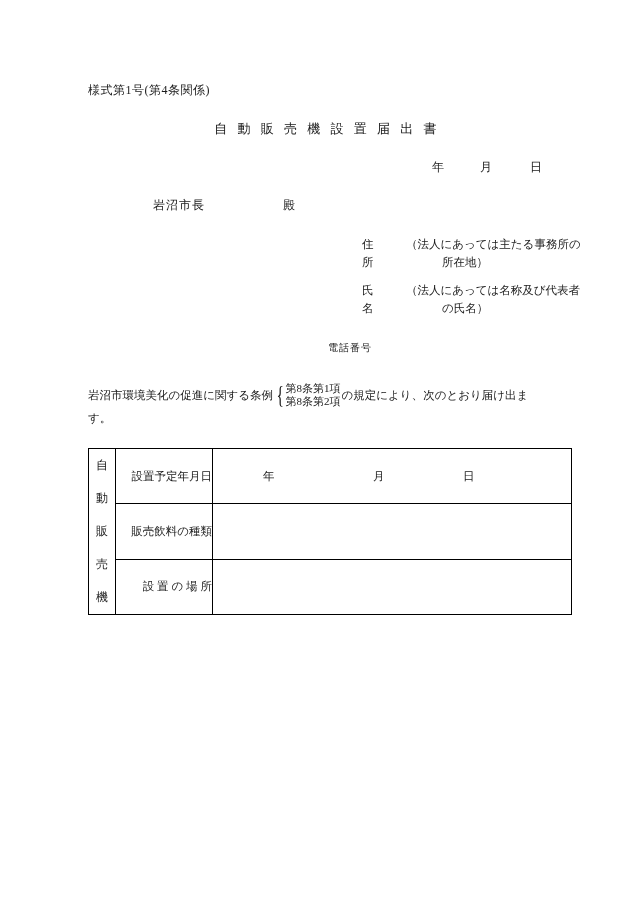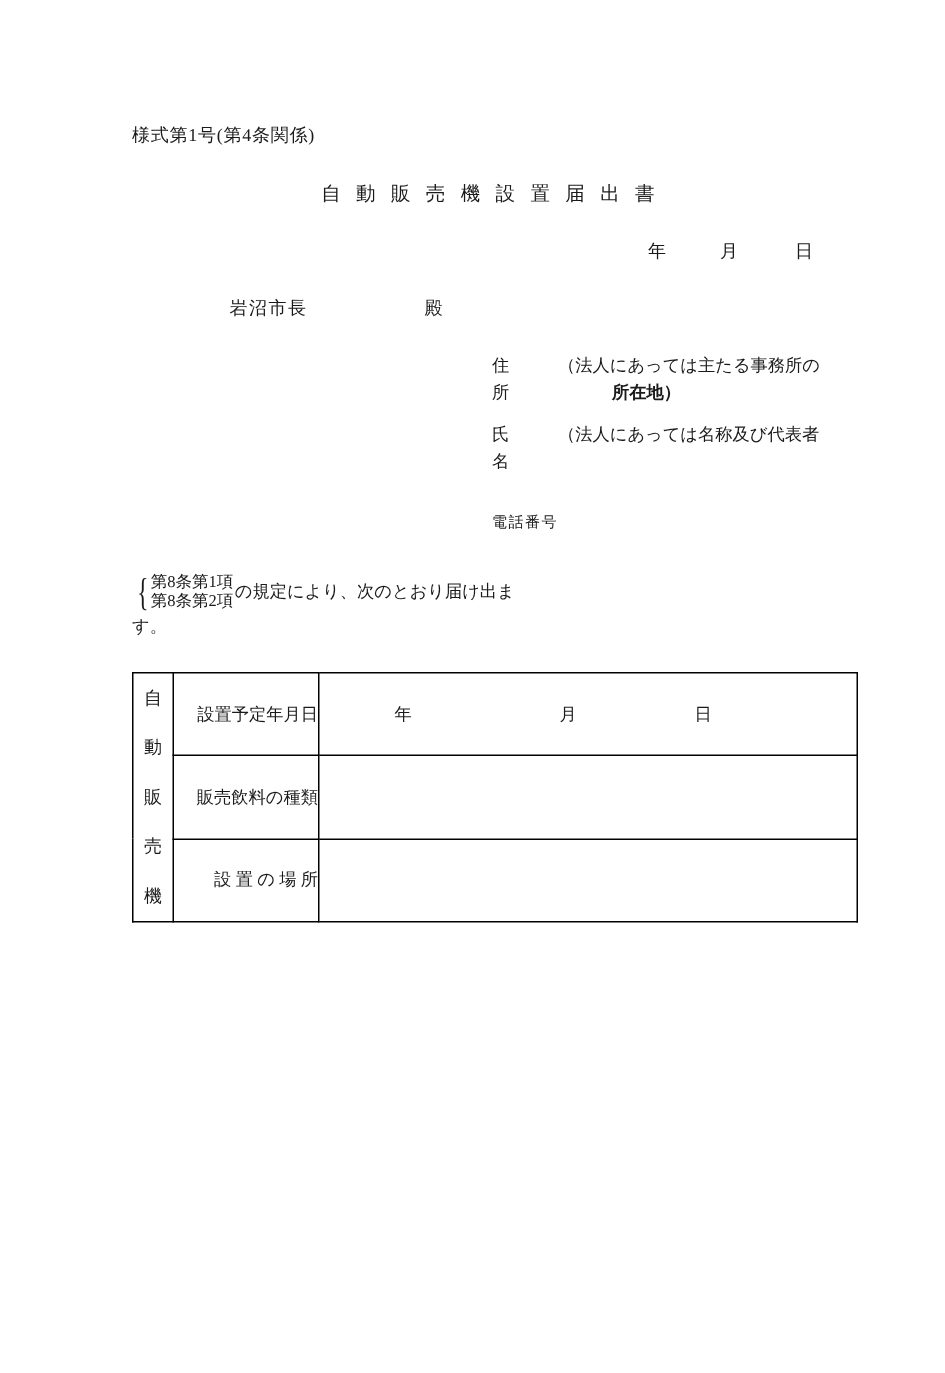--- a/index.html
+++ b/index.html
@@ -70,28 +70,28 @@
   }
   .brow {
     display: flex;
     align-items: flex-start;
     margin-bottom: 10px;
   }
   .blabel {
     width: 44px;
     flex: 0 0 44px;
     letter-spacing: 6px;
+    margin-left: 34px;
   }
   .bvalue {
     flex: 1;
   }
   .bvalue .sub {
     display: block;
     padding-left: 36px;
-    font-weight: bold;
   }
   .phone {
     position: absolute;
     left: 316px;
     top: 341px;
     font-size: 10px;
     letter-spacing: 1px;
   }
   .paragraph {
     position: absolute;
@@ -195,28 +195,30 @@
       <div class="blabel">住　所</div>
       <div class="bvalue">
         <span>（法人にあっては主たる事務所の</span>
         <span class="sub">所在地）</span>
       </div>
     </div>
     <div class="brow">
       <div class="blabel">氏　名</div>
       <div class="bvalue">
         <span>（法人にあっては名称及び代表者</span>
+        <span class="sub">の氏名）</span>
       </div>
     </div>
   </div>
 
   <div class="phone">電話番号</div>
 
   <div class="paragraph">
     <div class="para-line1">
+      <span>岩沼市環境美化の促進に関する条例</span>
       <span class="brace-group">
         <span class="brace">{</span>
         <span class="brace-items">
           <span style="display:block">第8条第1項</span>
           <span style="display:block">第8条第2項</span>
         </span>
       </span>
       <span>の規定により、次のとおり届け出ま</span>
     </div>
     <div class="para-line2">す。</div>

